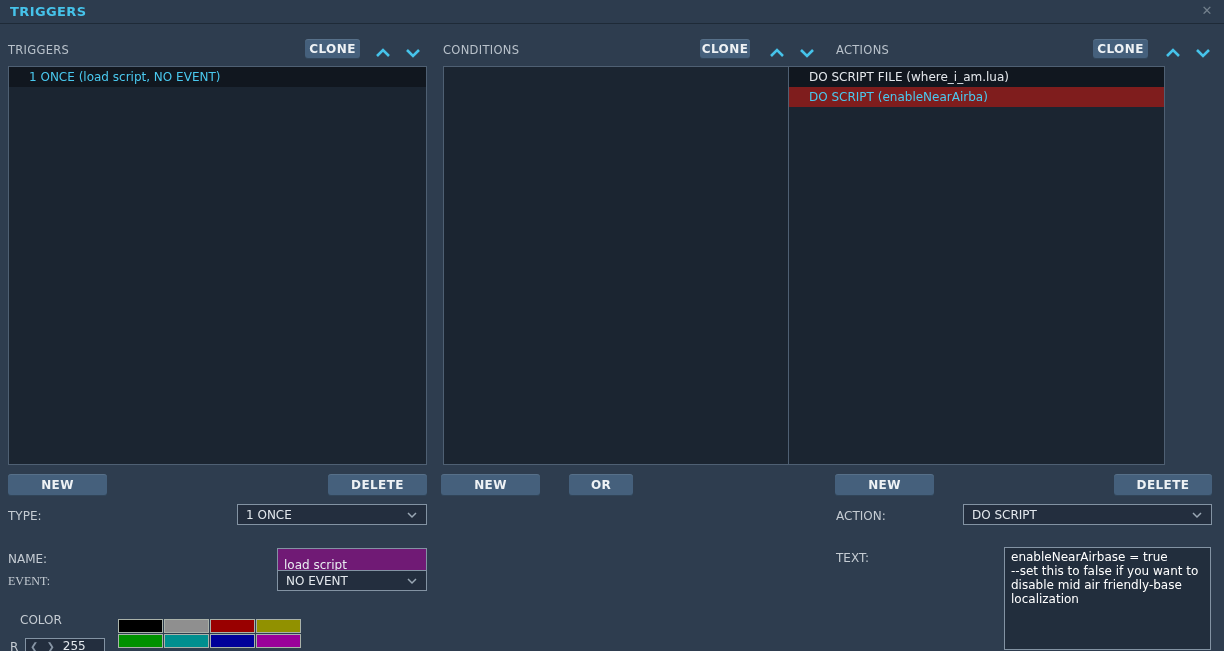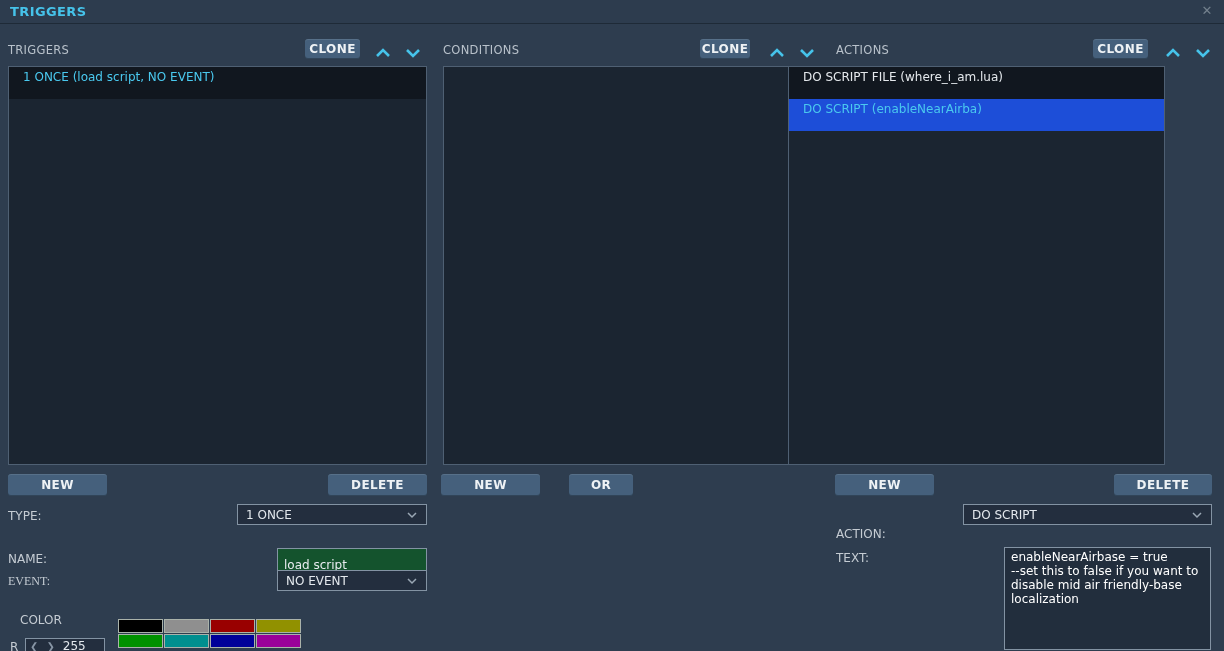--- a/index.html
+++ b/index.html
@@ -24,35 +24,35 @@
     border:none; border-radius:3px; text-align:center; cursor:pointer;
     box-shadow:inset 0 1px 0 rgba(255,255,255,.10), inset 0 -1px 0 rgba(0,0,0,.28);
     display:flex; align-items:center; justify-content:center;
     font-family:"DejaVu Sans","Liberation Sans",sans-serif;
   }
   .clone-btn { top:39px; width:55px; height:20px; }
   .chev { top:44px; width:18px; height:12px; cursor:pointer; }
 
   
   .list { top:66px; height:399px; background:#1b2531; border:1px solid #4f6073; overflow:hidden; }
-  .list-row { height:32px; line-height:20px; padding-left:14px; font-size:12px; color:#e4e8ec; white-space:nowrap; cursor:pointer; }
+  .list-row { height:20px; line-height:20px; padding-left:20px; font-size:12px; color:#e4e8ec; white-space:nowrap; cursor:pointer; }
   .list-row.odd { background:#11171f; }
-  .list-row.even { background:#1d4ed8; }
+  .list-row.even { background:#7f1d1d; }
   .list-row.selected { color:#4ac9ef; }
 
   
   .action-btn { top:474px; height:22px; }
 
   .fld-label { font-size:12px; color:#c5ccd3; }
   .select {
     background:#232e3e; border:1px solid #8393a3; color:#e3e8ed; font-size:12px;
     display:flex; align-items:center; justify-content:space-between; padding:0 8px; cursor:pointer;gap:24px;
   }
   .input {
-    background:#14532d; border:1px solid #8393a3; color:#e8ecf0; font-size:12px;
+    background:#701a75; border:1px solid #8393a3; color:#e8ecf0; font-size:12px;
     padding:16px 6px; font-family:"DejaVu Sans","Liberation Sans",sans-serif;
   }
   .textarea {
     background:#222e3d; border:1px solid #8393a3; color:#ffffff; font-size:12px; line-height:14px;
     padding:2px 6px; resize:none; font-family:"DejaVu Sans","Liberation Sans",sans-serif; overflow:hidden;
   }
 
   
   .swatches { left:118px; top:619px; display:grid; grid-template-columns:repeat(4,45px); grid-auto-rows:14px; gap:1px; }
   .swatch { border:1px solid #aab2aa; cursor:pointer; }
@@ -161,21 +161,21 @@
     <div class="swatch" style="background: rgb(153, 0, 153);"></div>
   </div>
 
 <div class="abs fld-label" style="left:10px; top:640px;">R</div>
 <div class="abs spinner">
   <span class="spin-arrow">❮</span>
   <span class="spin-arrow">❯</span>
   <span class="spin-val">255</span>
 </div>
 
-<div class="abs fld-label" style="left:836px; top:509px;margin-top:18px;">ACTION:</div>
+<div class="abs fld-label" style="left:836px; top:509px;">ACTION:</div>
 <div class="abs select" style="left:963px; top:504px; width:249px; height:21px;">
   <span>DO SCRIPT</span>
   <svg width="12" height="8" viewBox="0 0 12 8">
       <polyline points="2,2 6,6 10,2" fill="none" stroke="#9aa7b4" stroke-width="1.5"></polyline>
     </svg>
 </div>
 
 <div class="abs fld-label" style="left:836px; top:551px;">TEXT:</div>
 <textarea class="abs textarea" style="left: 1004px; top: 547px; width: 207px; height: 103px;">enableNearAirbase = true
 --set this to false if you want to disable mid air friendly-base localization</textarea>

